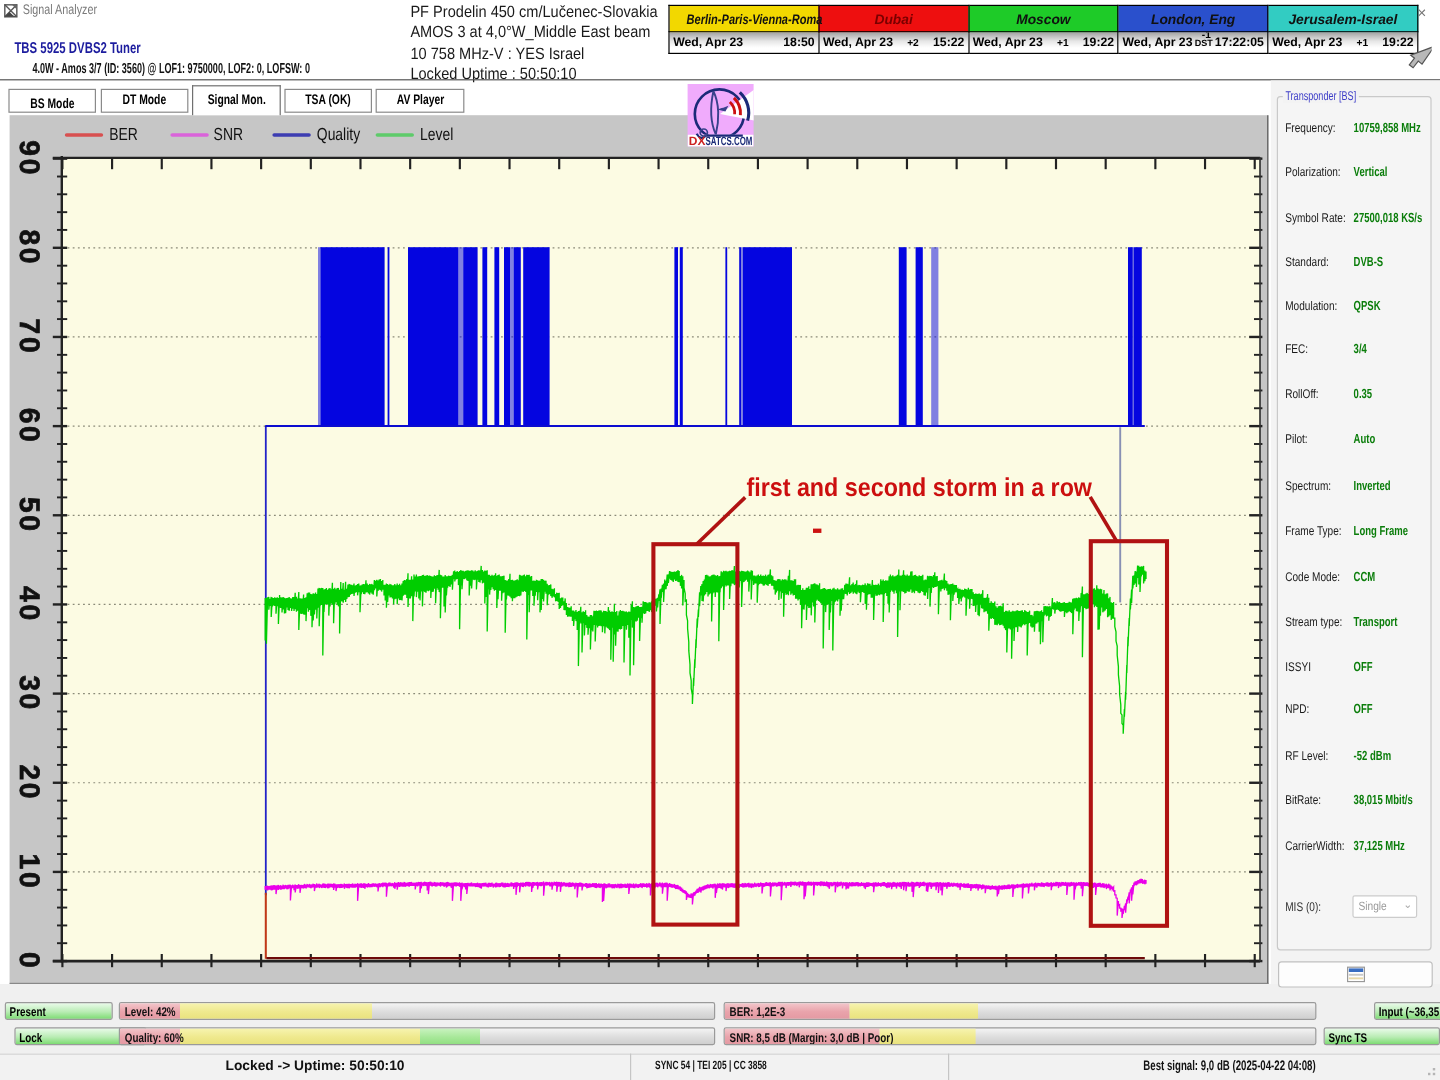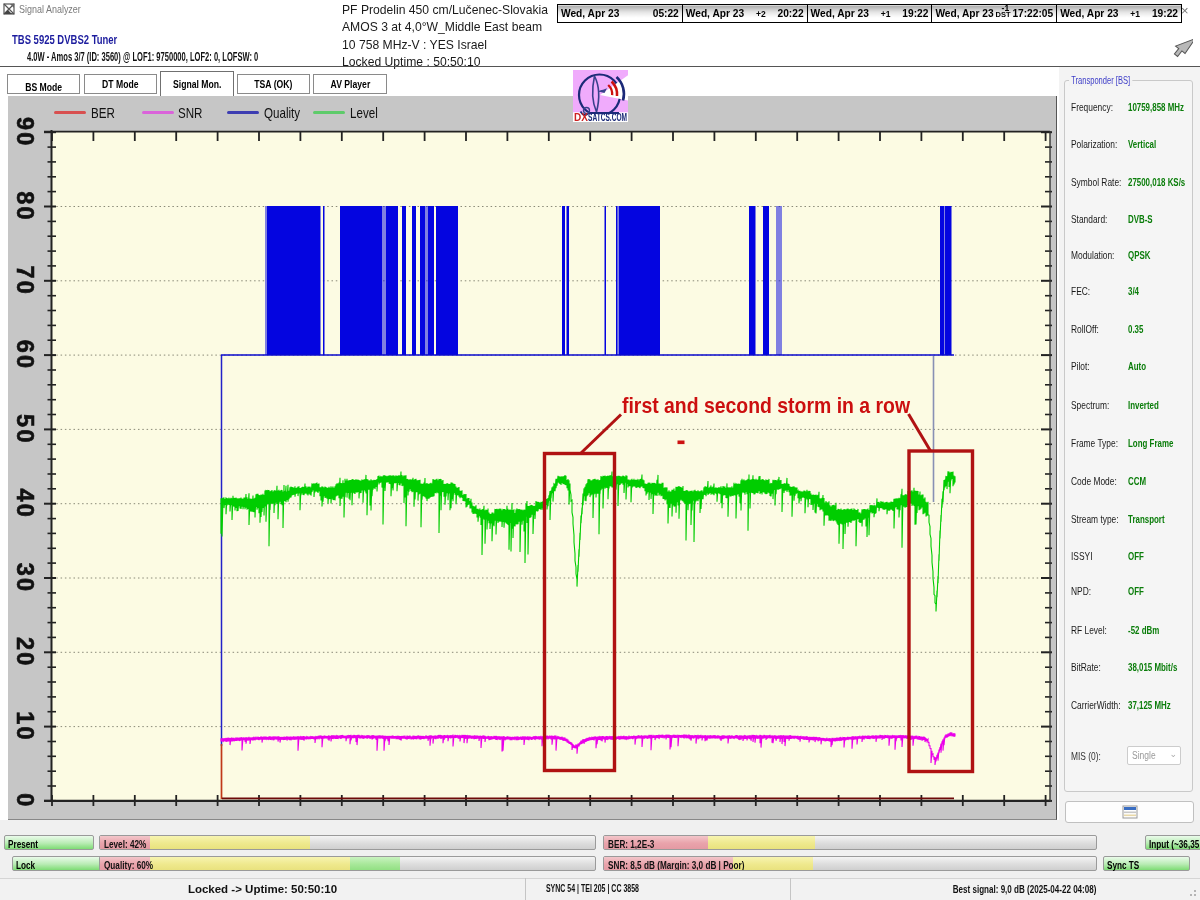--- a/index.html
+++ b/index.html
@@ -8,32 +8,39 @@
  <path d="M1 1 L11 11 M11 1 L1 11" stroke="#555" stroke-width="1.2"></path>
  <path d="M1 11 L5 7 L8 10 L11 11 Z" fill="#444"></path>
  <path d="M7 1 L11 1 L11 5 Z" fill="#666"></path>
 </svg>
 <div style="position:absolute;left:19px;top:3px;font-size:11.5px;color:#7a7a7a;transform:scaleX(0.78);transform-origin:0 50%;white-space:nowrap;">Signal Analyzer</div>
 <div style="position:absolute;left:12px;top:32px;font-size:13px;font-weight:bold;color:#1c1c9e;transform:scaleX(0.73);transform-origin:0 50%;white-space:nowrap;">TBS 5925 DVBS2 Tuner</div>
 <div style="position:absolute;left:27px;top:50px;font-size:12px;font-weight:bold;color:#111;transform:scaleX(0.63);transform-origin:0 50%;white-space:nowrap;">4.0W - Amos 3/7 (ID: 3560) @ LOF1: 9750000, LOF2: 0, LOFSW: 0</div>
 <div style="position:absolute;left:342px;top:1px;font-size:13.5px;color:#1a1a1a;line-height:17.4px;white-space:nowrap;transform:scaleX(0.9);transform-origin:0 0;">PF Prodelin 450 cm/Lučenec-Slovakia<br>AMOS 3 at 4,0°W_Middle East beam<br>10 758 MHz-V : YES Israel<br>Locked Uptime : 50:50:10</div>
 <table style="position:absolute;left:557px;top:4px;width:625px;border-collapse:collapse;table-layout:fixed;border:1.5px solid #000;">
 <tbody>
+      <tr>
+        <td style="background:#f2d800;border:1px solid #000;text-align:center;padding:1.5px 0;"><span style="display:inline-block;transform:scaleX(0.8);color:#111;font-style:italic;font-weight:bold;font-size:11.5px;white-space:nowrap;">Berlin-Paris-Vienna-Roma</span></td>
+        <td style="background:#ee0f0f;border:1px solid #000;text-align:center;padding:1.5px 0;"><span style="display:inline-block;transform:scaleX(1);color:#7a0000;font-style:italic;font-weight:bold;font-size:11.5px;white-space:nowrap;">Dubai</span></td>
+        <td style="background:#1ecb28;border:1px solid #000;text-align:center;padding:1.5px 0;"><span style="display:inline-block;transform:scaleX(1);color:#111;font-style:italic;font-weight:bold;font-size:11.5px;white-space:nowrap;">Moscow</span></td>
+        <td style="background:#2a50cc;border:1px solid #000;text-align:center;padding:1.5px 0;"><span style="display:inline-block;transform:scaleX(1);color:#111;font-style:italic;font-weight:bold;font-size:11.5px;white-space:nowrap;">London, Eng</span></td>
+        <td style="background:#32ccc2;border:1px solid #000;text-align:center;padding:1.5px 0;"><span style="display:inline-block;transform:scaleX(1);color:#111;font-style:italic;font-weight:bold;font-size:11.5px;white-space:nowrap;">Jerusalem-Israel</span></td>
+      </tr>
 <tr>
         <td style="border:1px solid #000;border-top:none;background:linear-gradient(180deg,#a8a8a8 0%,#e6e6e6 40%,#ffffff 72%);padding:2.5px 3px 3px 3px;overflow:hidden;">
           <div style="display:flex;justify-content:space-between;align-items:baseline;white-space:nowrap;">
             <span style="font-weight:bold;font-size:10.2px;">Wed, Apr 23</span>
-            <span style="font-weight:bold;font-size:10.2px;">05:22</span>
+            <span style="font-weight:bold;font-size:10.2px;">18:50</span>
           </div>
         </td>
         <td style="border:1px solid #000;border-top:none;background:linear-gradient(180deg,#a8a8a8 0%,#e6e6e6 40%,#ffffff 72%);padding:2.5px 3px 3px 3px;overflow:hidden;">
           <div style="display:flex;justify-content:space-between;align-items:baseline;white-space:nowrap;">
             <span style="font-weight:bold;font-size:10.2px;">Wed, Apr 23</span>
             <span style="font-size:8.5px;font-weight:bold;vertical-align:7px;">+2</span>
-            <span style="font-weight:bold;font-size:10.2px;">20:22</span>
+            <span style="font-weight:bold;font-size:10.2px;">15:22</span>
           </div>
         </td>
         <td style="border:1px solid #000;border-top:none;background:linear-gradient(180deg,#a8a8a8 0%,#e6e6e6 40%,#ffffff 72%);padding:2.5px 3px 3px 3px;overflow:hidden;">
           <div style="display:flex;justify-content:space-between;align-items:baseline;white-space:nowrap;">
             <span style="font-weight:bold;font-size:10.2px;">Wed, Apr 23</span>
             <span style="font-size:8.5px;font-weight:bold;vertical-align:7px;">+1</span>
             <span style="font-weight:bold;font-size:10.2px;">19:22</span>
           </div>
         </td>
         <td style="border:1px solid #000;border-top:none;background:linear-gradient(180deg,#a8a8a8 0%,#e6e6e6 40%,#ffffff 72%);padding:2.5px 3px 3px 3px;overflow:hidden;">
@@ -374,21 +381,21 @@
     <div style="position:absolute;left:4px;top:1.5px;font-size:10.5px;font-weight:bold;color:#111;white-space:nowrap;transform:scaleX(0.78);transform-origin:0 50%;">BER: 1,2E-3</div>
   </div>
 <div style="position:absolute;left:603px;top:856px;width:494px;height:15px;border:1px solid #9a9a9a;border-radius:2px;background:linear-gradient(180deg,#f4f4f4 0%,#dddddd 55%,#cfcfcf 100%);overflow:hidden;">
     <div style="position:absolute;left:0px;top:0;width:129px;height:100%;background:linear-gradient(180deg,#f3c6ca 0%,#e9a3ab 55%,#e49aa3 100%);"></div>
     <div style="position:absolute;left:129px;top:0;width:80px;height:100%;background:linear-gradient(180deg,#f7f4b0 0%,#efe98e 55%,#e9e27e 100%);"></div>
     <div style="position:absolute;left:4px;top:1.5px;font-size:10.5px;font-weight:bold;color:#111;white-space:nowrap;transform:scaleX(0.78);transform-origin:0 50%;">SNR: 8,5 dB (Margin: 3,0 dB | Poor)</div>
   </div>
 <div style="position:absolute;left:1103px;top:835px;width:87px;height:15px;border:1px solid #9a9a9a;border-radius:2px;background:linear-gradient(180deg,#eafbea,#b9ecb4 55%,#7edc74);margin-left:42px;">
     <div style="position:absolute;left:3px;top:1.5px;font-size:10.5px;font-weight:bold;white-space:nowrap;transform:scaleX(0.78);transform-origin:0 50%;">Input (~36,35 Mbps)</div>
   </div>
-<div style="position:absolute;left:1103px;top:856px;width:87px;height:15px;border:1px solid #9a9a9a;border-radius:2px;background:linear-gradient(180deg,#eafbea,#b9ecb4 55%,#7edc74);">
+<div style="position:absolute;left:1103px;top:856px;width:97px;height:15px;border:1px solid #9a9a9a;border-radius:2px;background:linear-gradient(180deg,#eafbea,#b9ecb4 55%,#7edc74);">
     <div style="position:absolute;left:3px;top:1.5px;font-size:10.5px;font-weight:bold;white-space:nowrap;transform:scaleX(0.78);transform-origin:0 50%;">Sync TS</div>
   </div>
 <div style="position:absolute;left:0;top:878px;width:1200px;height:22px;background:#f2f2f2;border-top:1px solid #d5d5d5;"></div>
 <div style="position:absolute;left:0;top:883px;width:525px;text-align:center;font-size:11.5px;font-weight:bold;color:#111;">Locked -&gt; Uptime: 50:50:10</div>
 <div style="position:absolute;left:525px;top:878px;width:1px;height:22px;background:#c5c5c5;"></div>
 <div style="position:absolute;left:512px;top:883px;width:160px;text-align:center;font-size:10px;font-weight:bold;color:#111;"><span style="display:inline-block;transform:scaleX(0.7);">SYNC 54 | TEI 205 | CC 3858</span></div>
 <div style="position:absolute;left:790px;top:878px;width:1px;height:22px;background:#c5c5c5;"></div>
 <div style="position:absolute;left:820px;top:883px;width:410px;text-align:center;font-size:11.5px;font-weight:bold;color:#111;"><span style="display:inline-block;transform:scaleX(0.7);">Best signal: 9,0 dB (2025-04-22 04:08)</span></div>
 <svg width="12" height="12" viewBox="0 0 12 12" style="position:absolute;left:1186px;top:886px;">
 <g fill="#b5b5b5">

